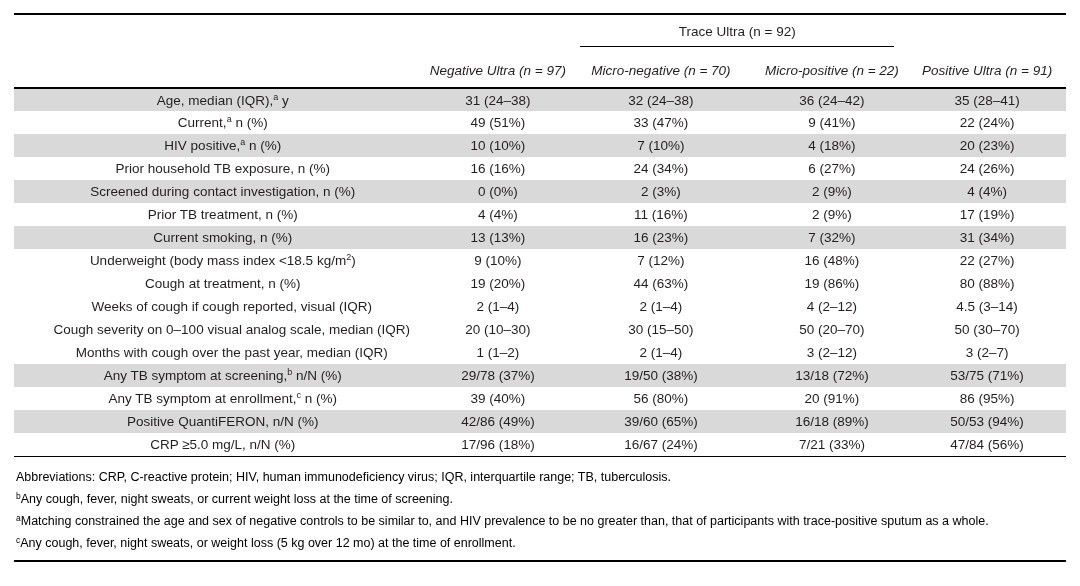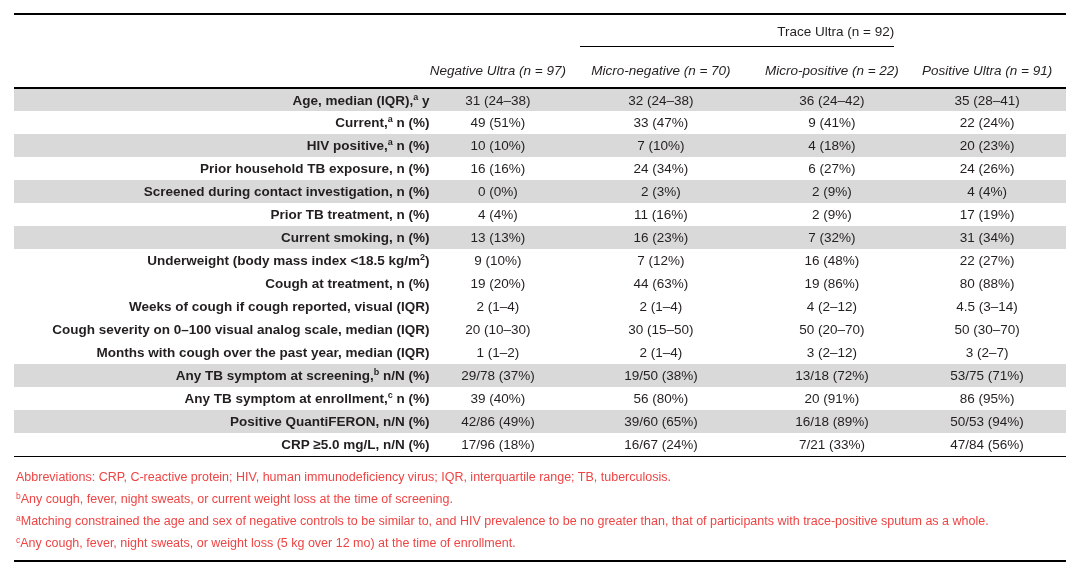--- a/index.html
+++ b/index.html
@@ -24,60 +24,60 @@
     font-size: 13.5px;
     text-align: center;
     vertical-align: bottom;
   }
   tr.group-row th { height: 36px; vertical-align: middle; border-bottom: none; padding: 0; }
   .group-label {
     display: block;
     margin: 6px 14px 0 14px;
     padding-bottom: 7px;
     border-bottom: 1.2px solid #000;
-    text-align: right;
+    text-align: center;
     font-size: 13.5px;
   }
   tr.cols-row th {
     height: 38px;
     padding-bottom: 9px;
     border-bottom: 2px solid #000;
     white-space: nowrap;
     font-style: italic;
   }
 
   tbody { border-bottom: 1.5px solid #000; }
   tbody tr { height: 23px; }
   tbody tr.shaded { background: var(--shade, #d9d9d9); }
   tbody td {
     font-size: 13.5px;
     vertical-align: middle;
     padding: 0;
     white-space: nowrap;
   }
-  td.label-cell { text-align: right; padding-left: 2px; font-weight: bold; }
+  td.label-cell { text-align: center; padding-left: 2px; }
   td.label-cell.indent { padding-left: 20px; }
   td.value-cell { text-align: center; }
 
   sup {
     font-size: 9px;
     line-height: 0;
     vertical-align: baseline;
     position: relative;
     top: -5px;
   }
 
   .footnotes {
     padding: 9px 2px 6px 2px;
     border-bottom: 2.5px solid #000;
   }
   .footnote-line {
     font-size: 12.5px;
     line-height: 22px;
-    color: #ef4444;
+    color: #000000;
     white-space: nowrap;
   }
   .footnote-line sup { font-size: 8.5px; top: -4px; }
 </style>
 </head>
 <body>
 
 <div class="page">
   <table>
     <colgroup>

